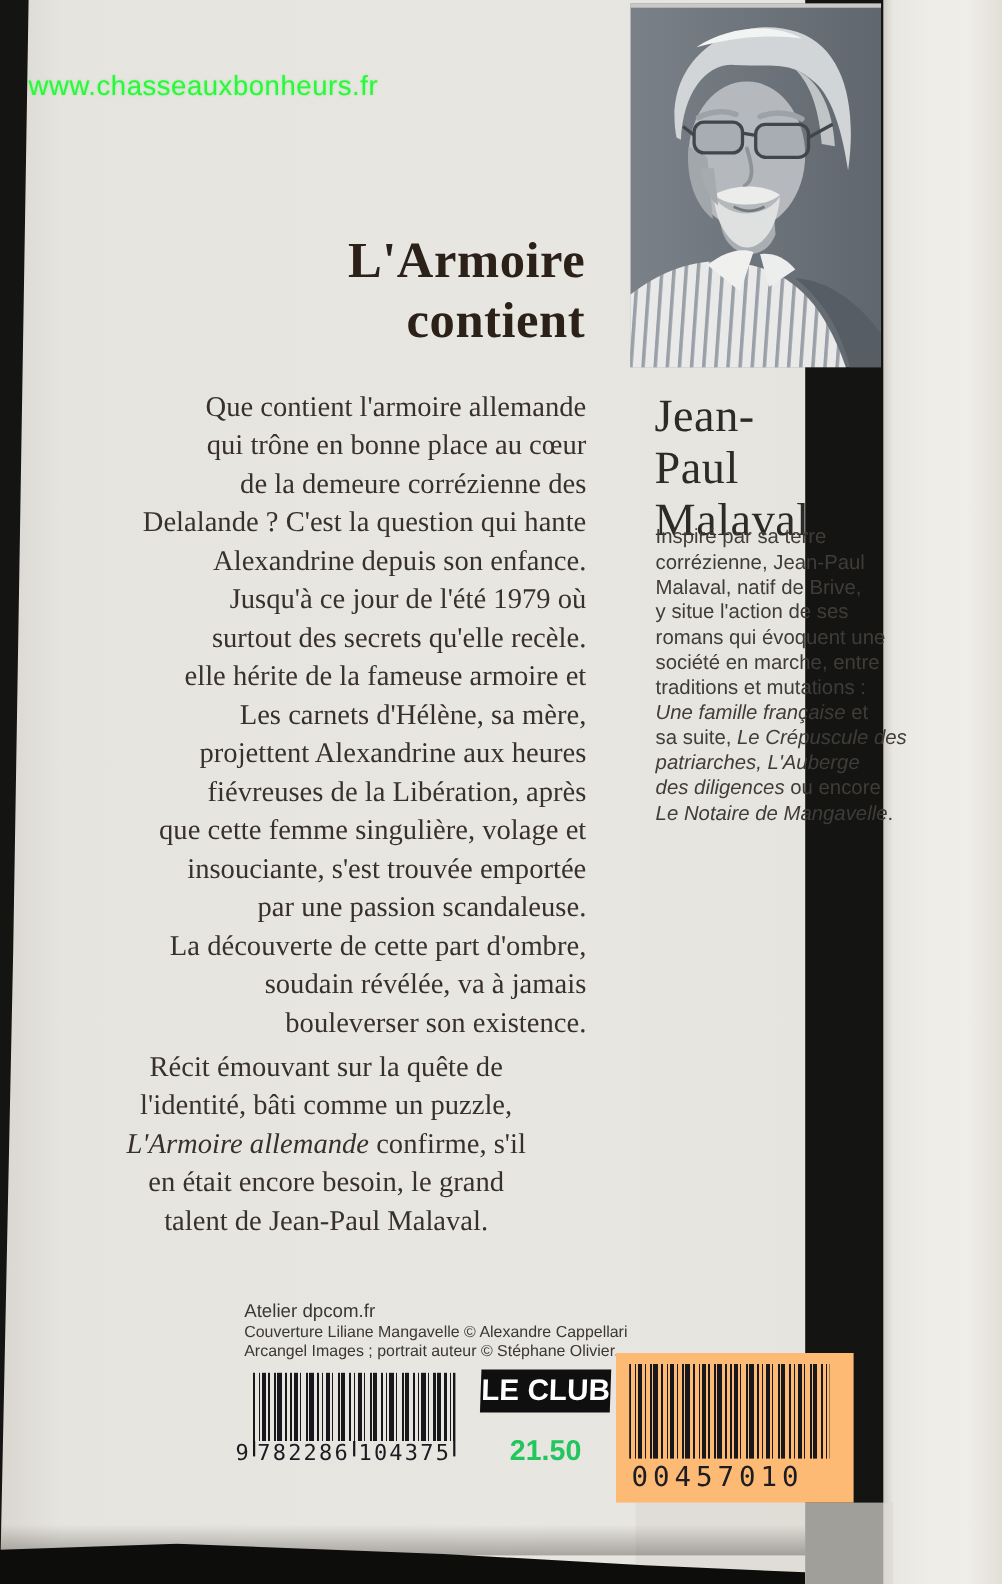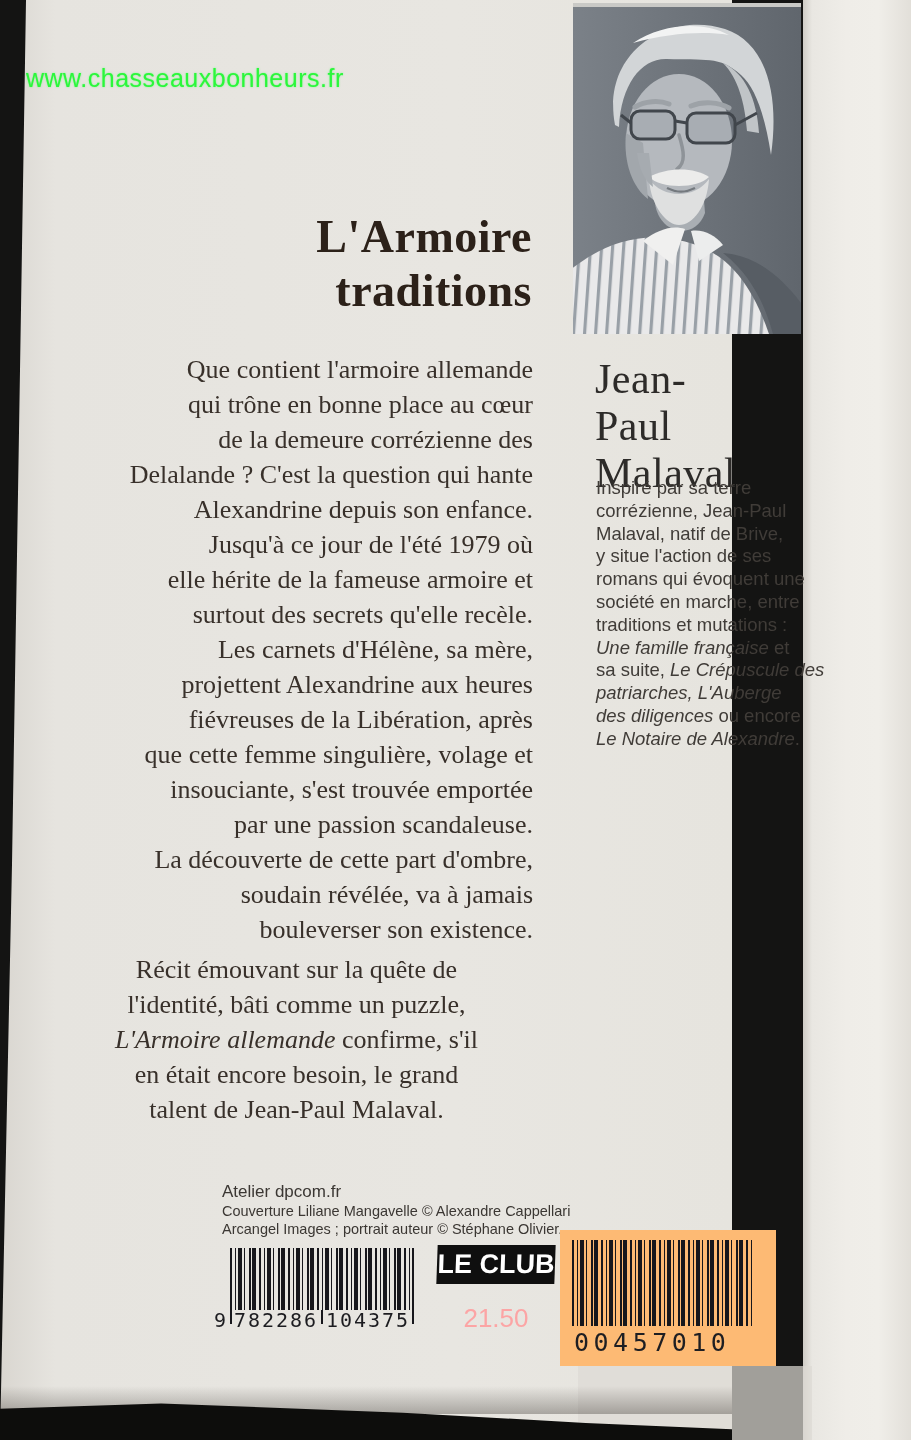--- a/index.html
+++ b/index.html
@@ -69,21 +69,21 @@
   .ean .digits { position:absolute; left:0; top:60px; width:200px; display:flex; z-index:2;
     font-family:"DejaVu Sans Mono", monospace; font-size:20px; color:#1c1c20; }
   .ean .digits .d0 { width:16px; }
   .ean .digits .dgrp { flex:1; text-align:center; letter-spacing:2px; }
 
   .club-box { position:absolute; left:437px; top:1245px; width:118px; height:39px; z-index:2;
     background:#0f0f0f; color:#ffffff; display:flex; align-items:center; justify-content:center;
     font-family:"Liberation Sans", sans-serif; font-weight:800; font-size:27px; letter-spacing:0;
     transform:skewX(-2deg); }
   .price { position:absolute; left:437px; top:1303px; width:118px; text-align:center; z-index:2;
-    font-family:"Liberation Sans", sans-serif; font-size:26px; color:#fca5a5; }
+    font-family:"Liberation Sans", sans-serif; font-size:26px; color:#22c55e;font-weight:bold; }
 
   
   .sticker { position:absolute; left:560px; top:1230px; width:216px; height:136px; z-index:3;
     background:#fdba74; }
   .sticker .s-bars { position:absolute; left:12px; top:10px; width:182px; height:86px; }
   .sticker .s-digits { position:absolute; left:14px; top:98px;
     font-family:"DejaVu Sans Mono", monospace; font-size:25px; letter-spacing:4.5px; color:#1e1e22; }
   .sticker-shadow { position:absolute; left:578px; top:1366px; width:234px; height:74px;
     background:#dddad4; opacity:.7; z-index:2; }
 </style>
@@ -91,32 +91,32 @@
 <body>
 
 <div class="page">
   <div class="cover"></div>
   <div class="right-band"></div>
 
   <div class="watermark">www.chasseauxbonheurs.fr</div>
 
   <div class="title-block">
     <div>L'Armoire</div>
-    <div>traditions</div>
+    <div>contient</div>
   </div>
 
   <div class="synopsis">
     <div class="line">Que contient l'armoire allemande</div>
     <div class="line">qui trône en bonne place au cœur</div>
     <div class="line">de la demeure corrézienne des</div>
     <div class="line">Delalande ? C'est la question qui hante</div>
     <div class="line">Alexandrine depuis son enfance.</div>
     <div class="line">Jusqu'à ce jour de l'été 1979 où</div>
+    <div class="line">surtout des secrets qu'elle recèle.</div>
     <div class="line">elle hérite de la fameuse armoire et</div>
-    <div class="line">surtout des secrets qu'elle recèle.</div>
     <div class="line">Les carnets d'Hélène, sa mère,</div>
     <div class="line">projettent Alexandrine aux heures</div>
     <div class="line">fiévreuses de la Libération, après</div>
     <div class="line">que cette femme singulière, volage et</div>
     <div class="line">insouciante, s'est trouvée emportée</div>
     <div class="line">par une passion scandaleuse.</div>
     <div class="line">La découverte de cette part d'ombre,</div>
     <div class="line">soudain révélée, va à jamais</div>
     <div class="line">bouleverser son existence.</div>
   </div>
@@ -190,21 +190,21 @@
     <div class="line"><span>corrézienne, Jean-Paul</span></div>
     <div class="line"><span>Malaval, natif de Brive,</span></div>
     <div class="line"><span>y situe l'action de ses</span></div>
     <div class="line"><span>romans qui évoquent une</span></div>
     <div class="line"><span>société en marche, entre</span></div>
     <div class="line"><span>traditions et mutations :</span></div>
     <div class="line"><i>Une famille française</i><span> et</span></div>
     <div class="line"><span>sa suite, </span><i>Le Crépuscule des</i></div>
     <div class="line"><i>patriarches, L'Auberge</i></div>
     <div class="line"><i>des diligences</i><span> ou encore</span></div>
-    <div class="line"><i>Le Notaire de Alexandre</i><span>.</span></div>
+    <div class="line"><i>Le Notaire de Mangavelle</i><span>.</span></div>
   </div>
 
   <div class="credits">
     <div class="c1">Atelier dpcom.fr</div>
     <div class="c2">Couverture Liliane Mangavelle © Alexandre Cappellari</div>
     <div class="c2">Arcangel Images ; portrait auteur © Stéphane Olivier.</div>
   </div>
 
   <div class="ean">
     <div class="ean-bars bars"></div>

